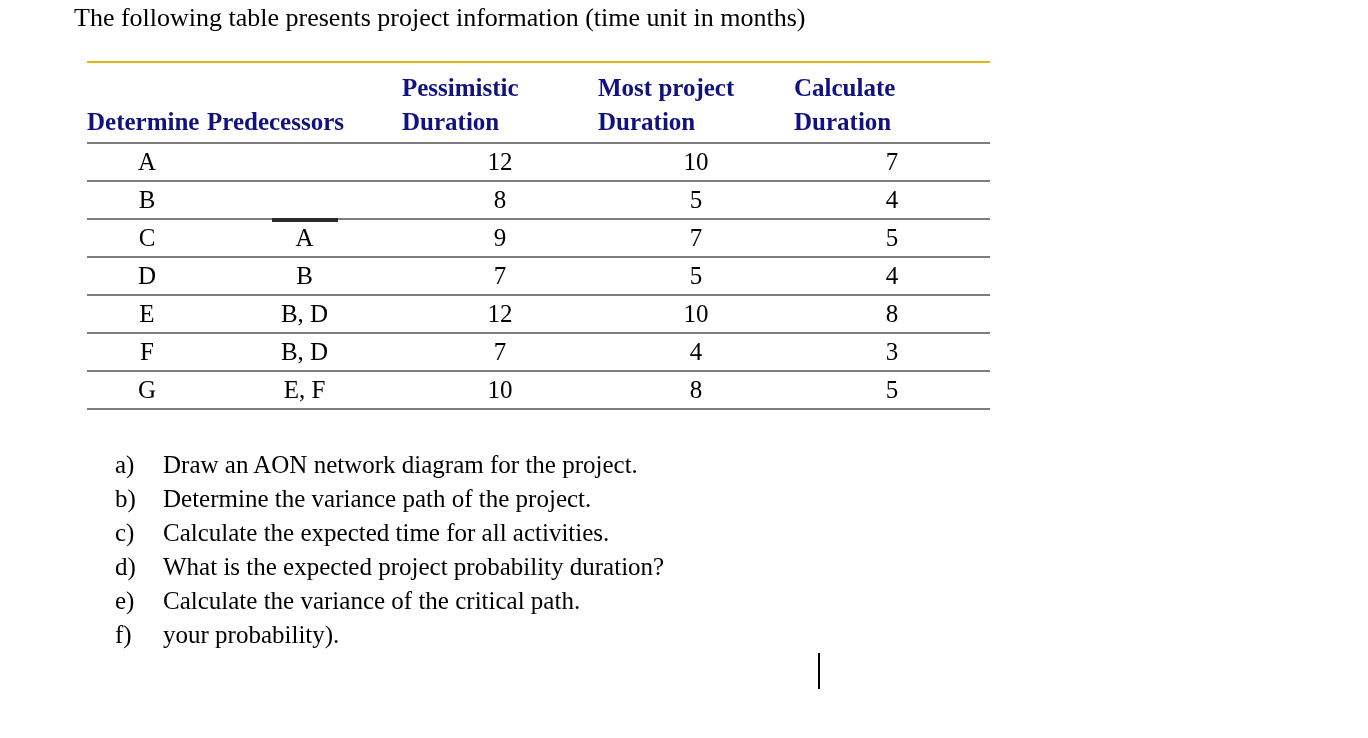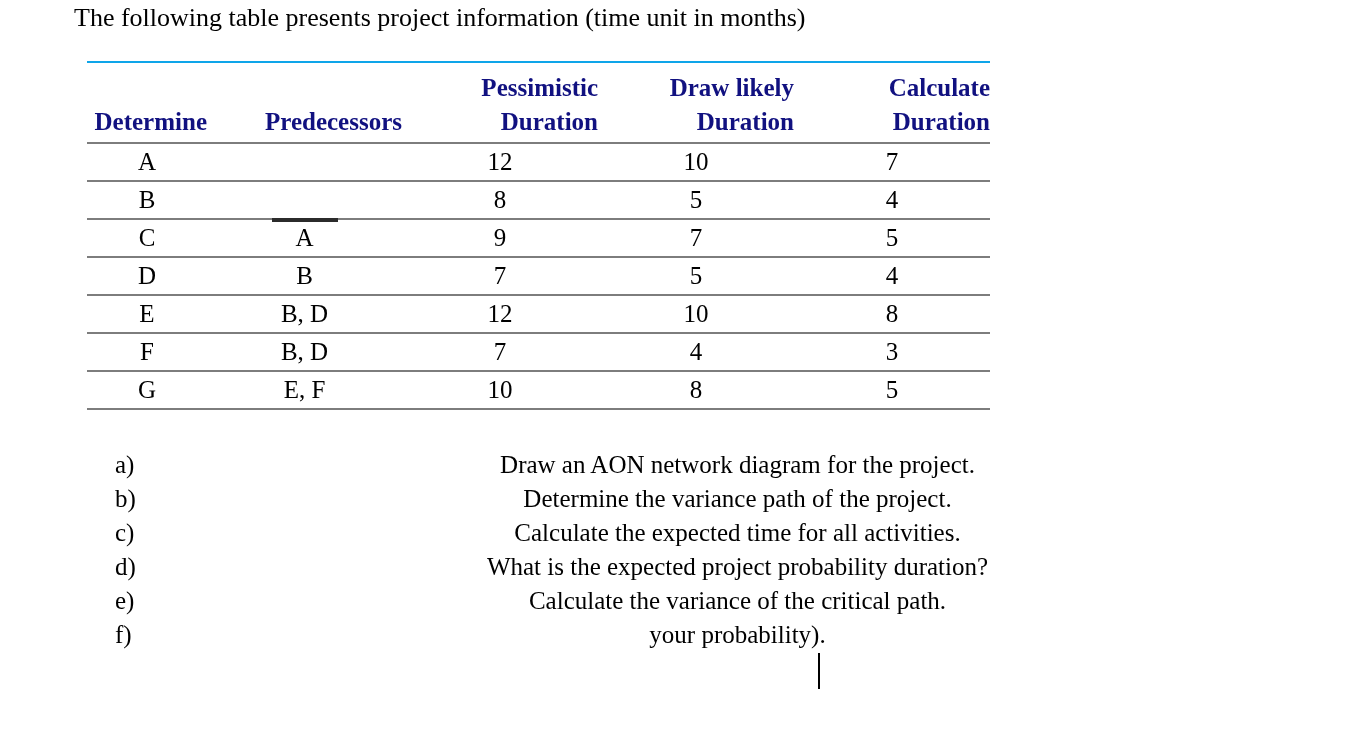--- a/index.html
+++ b/index.html
@@ -50,24 +50,24 @@
   table.project-table col.c-pred     { width: 195px; }
   table.project-table col.c-pess     { width: 196px; }
   table.project-table col.c-ml       { width: 196px; }
   table.project-table col.c-opt      { width: 196px; }
 
   table.project-table thead th {
     color: #111180;
     font-weight: bold;
     font-size: 25px;
     line-height: 34px;
-    text-align: right;
+    text-align: left;
     vertical-align: bottom;
     padding: 0 0 3px 0;
-    border-top: 2px solid #0ea5e9;
+    border-top: 2px solid #eab308;
     border-bottom: 2px solid #7d7d7d;
     height: 76px;
   }
   table.project-table thead th .hl {
     display: block;
   }
 
   table.project-table tbody td {
     font-size: 25px;
     line-height: 30px;
@@ -108,21 +108,20 @@
   .qmarker {
     width: 51px;
     flex: 0 0 51px;
     text-align: left;
     padding-left: 3px;
     box-sizing: border-box;
   }
   .qtext {
     flex: 1 1 auto;
     max-width: 1160px;
-    text-align: center;
   }
   .qtext .cont {
     display: block;
   }
 
   
   .caret {
     position: absolute;
     left: 818px;
     top: 653px;
@@ -155,21 +154,21 @@
           </th>
           <th>
             <span class="hl"></span>
             <span class="hl">Predecessors</span>
           </th>
           <th>
             <span class="hl">Pessimistic</span>
             <span class="hl">Duration</span>
           </th>
           <th>
-            <span class="hl">Draw likely</span>
+            <span class="hl">Most project</span>
             <span class="hl">Duration</span>
           </th>
           <th>
             <span class="hl">Calculate</span>
             <span class="hl">Duration</span>
           </th>
         </tr>
       </thead>
       <tbody>
         <tr>

